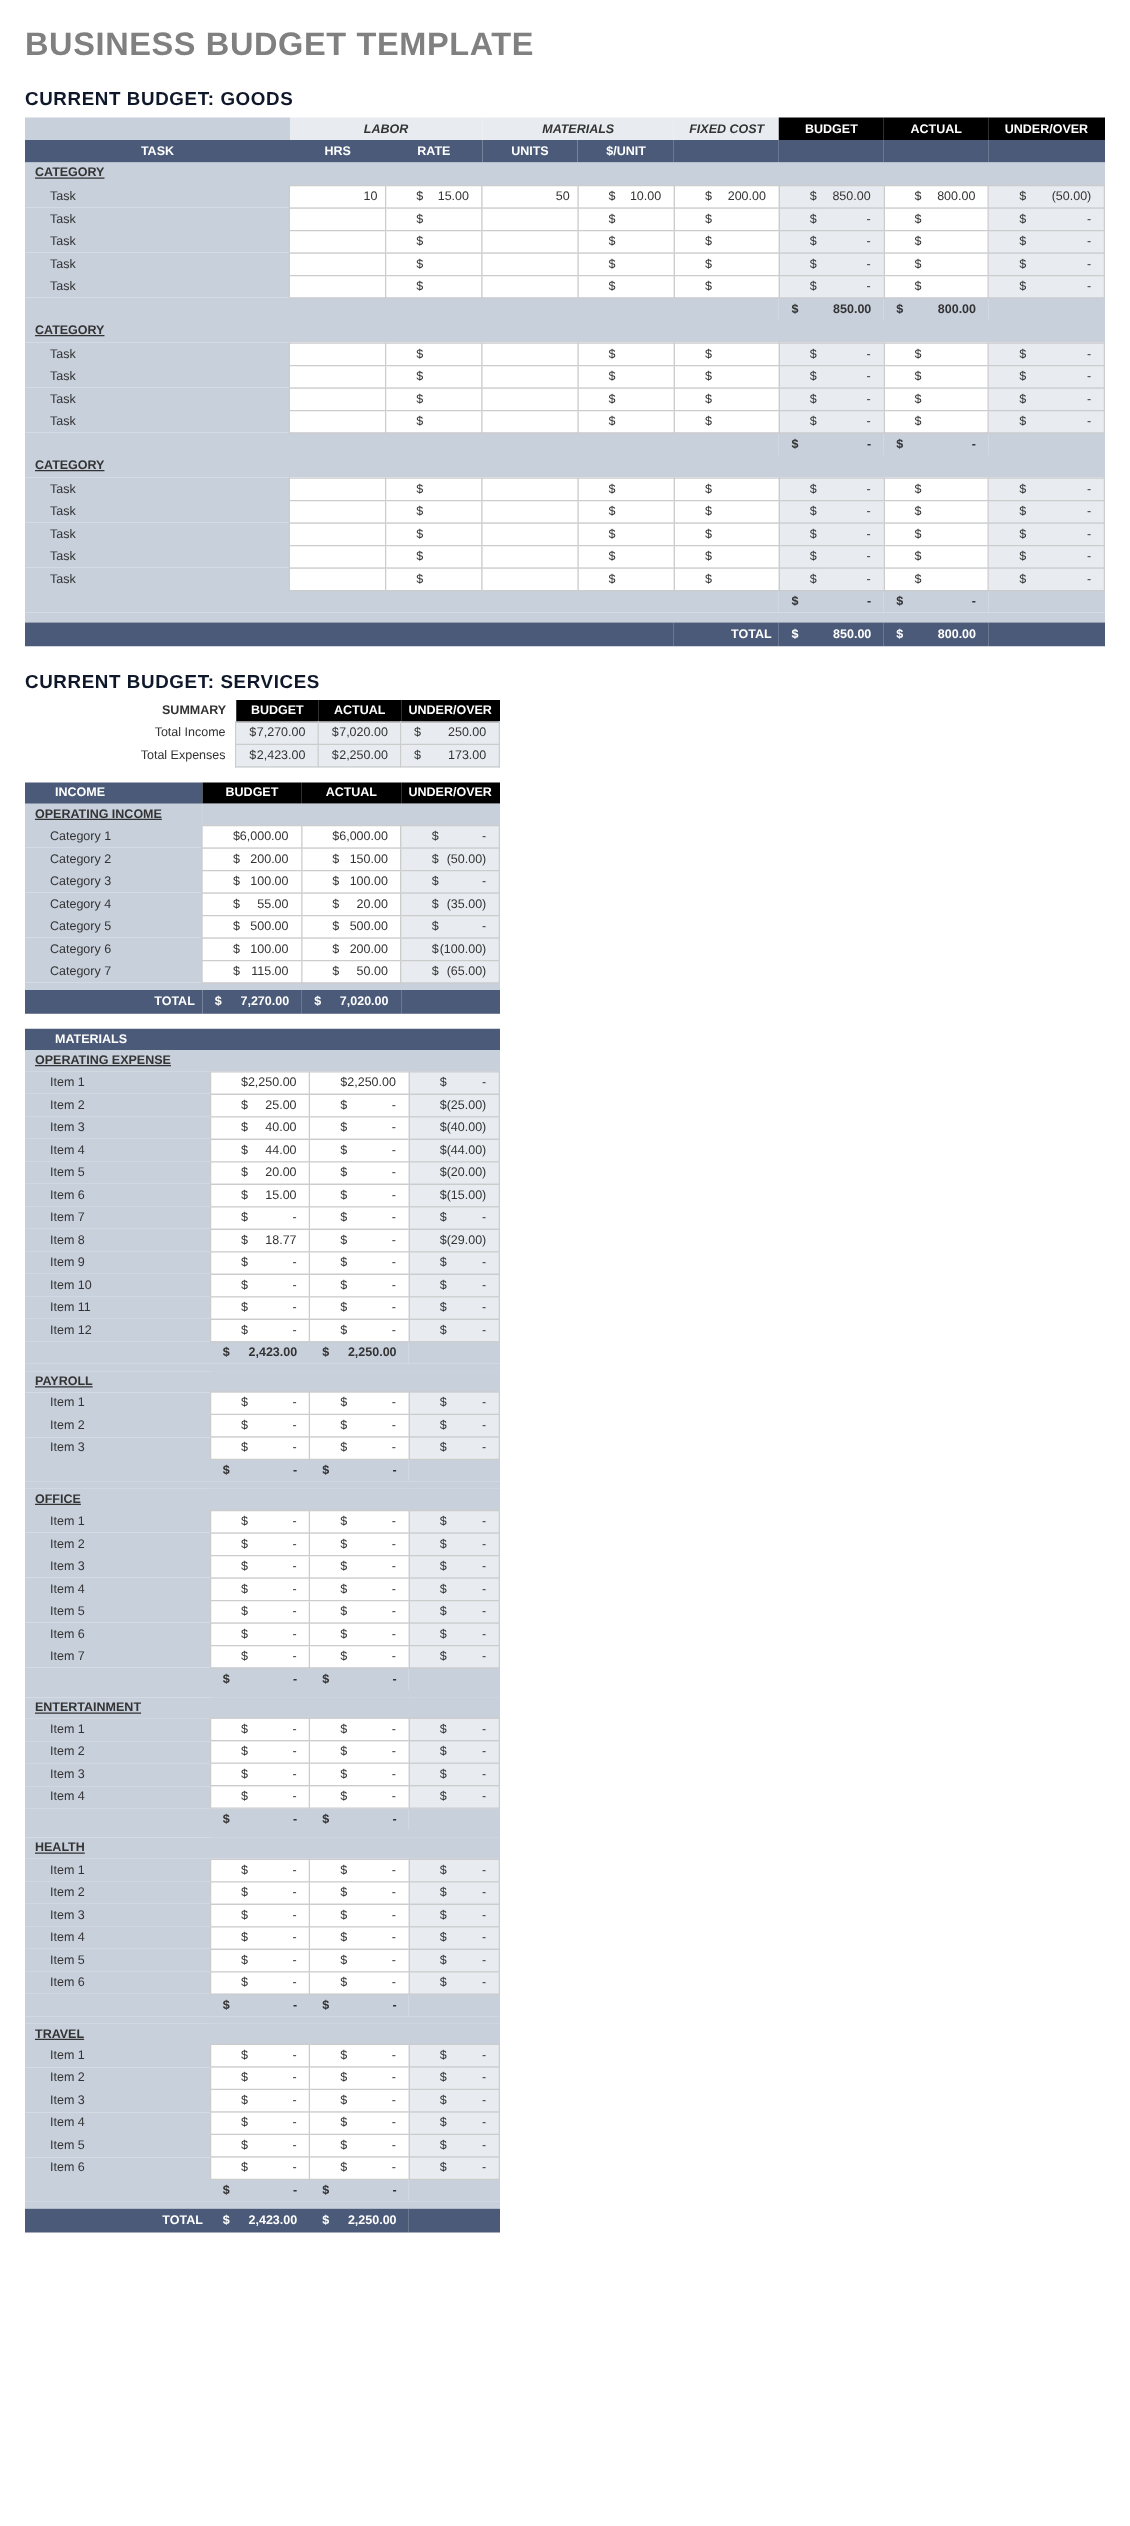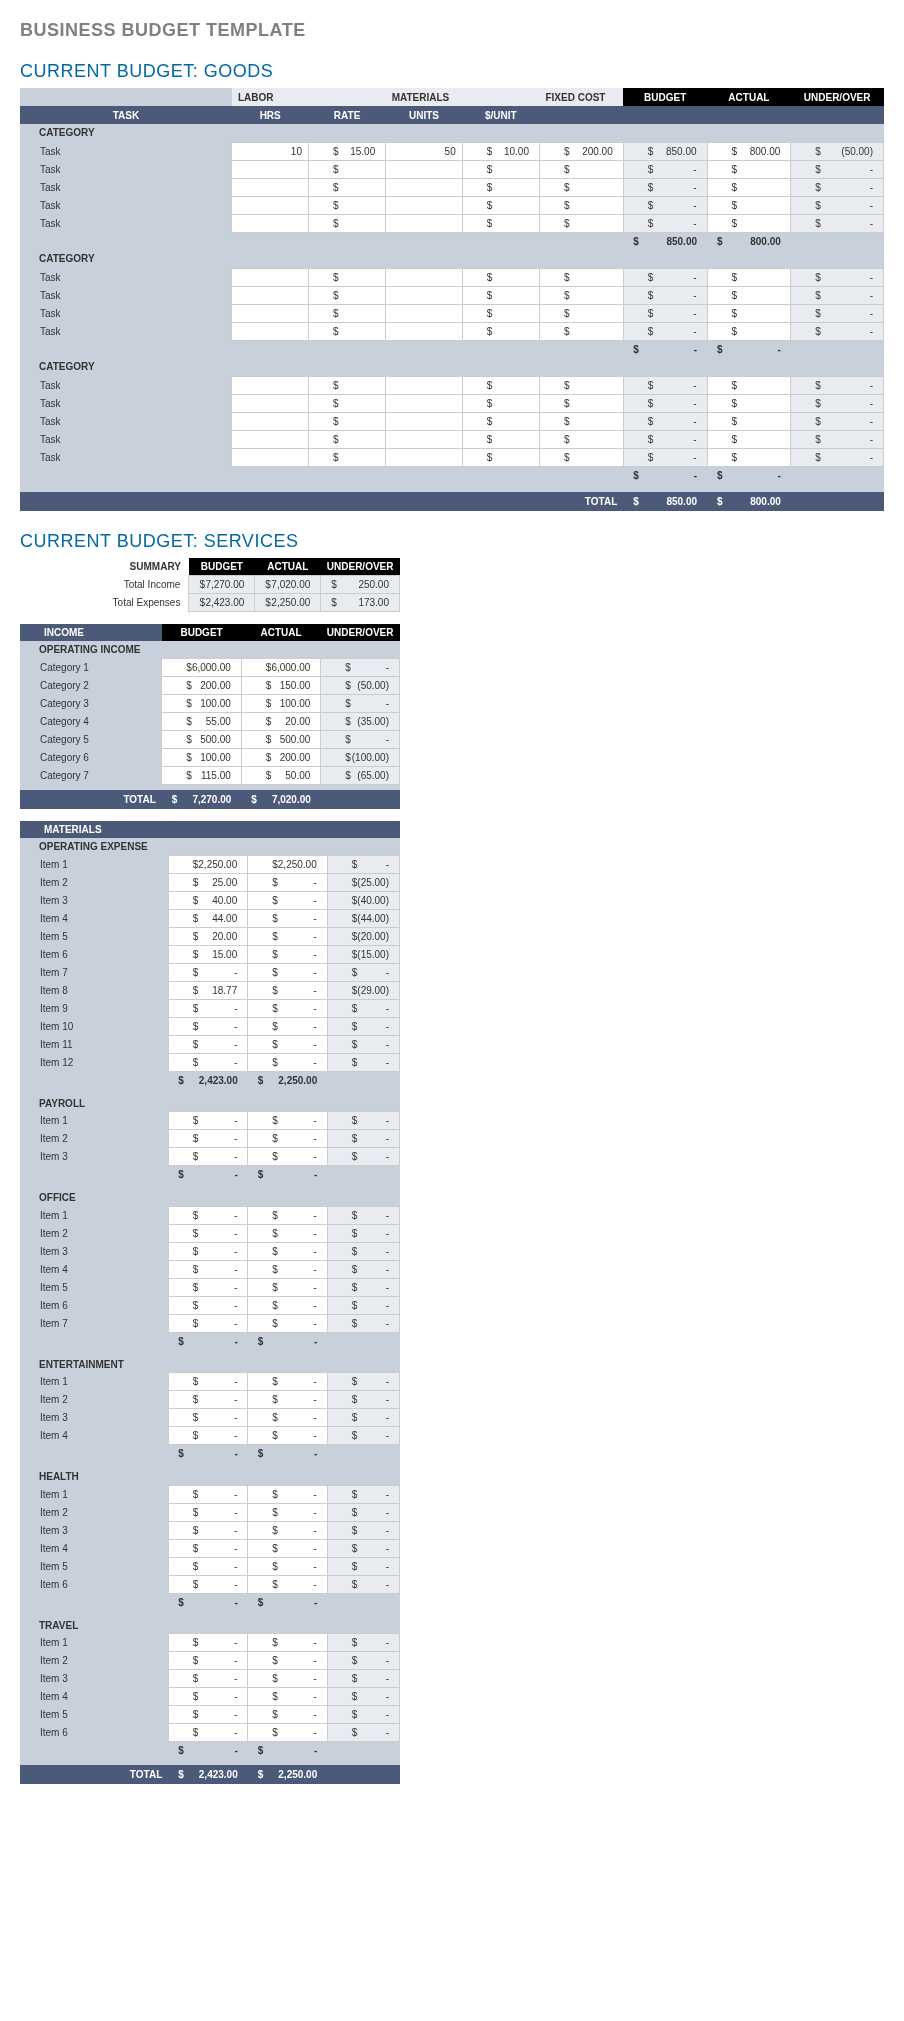--- a/index.html
+++ b/index.html
@@ -6,42 +6,42 @@
   body {
     margin: 0;
     padding: 20px;
     font-family: Arial, Helvetica, sans-serif;
     font-size: 11px;
     color: #333;
     background: #fff;
     width: 904px;
   }
   h1 {
-    font-size: 18px;
+    font-size: 26px;
     font-weight: bold;
     color: #808080;
     margin: 0 0 10px 0;
     letter-spacing: 0.5px;
   }
   h2 {
-    font-size: 18px;
-    font-weight: normal;
-    color: #0369a1;
+    font-size: 15px;
+    font-weight: bold;
+    color: #0f172a;
     margin: 20px 0 6px 0;
     letter-spacing: 0.5px;
   }
   table { border-collapse: collapse; width: 100%; }
   td, th { padding: 3px 6px; height: 18px; font-size: 10px; }
   .goods-table { width: 100%; }
-  .hdr-light { background: #e8ecf0; font-weight: bold; color: #333; }
+  .hdr-light { background: #e8ecf0; font-weight: bold; text-align: center; color: #333; font-style: italic; }
   .hdr-black { background: #000; color: #fff; font-weight: bold; text-align: center; }
   .hdr-navy { background: #4a5a78; color: #fff; font-weight: bold; text-align: center; }
   .hdr-navy-left { background: #4a5a78; color: #fff; font-weight: bold; padding-left: 24px; }
   .cat-row { background: #c8d0dc; font-weight: bold; }
-  .cat-row td { padding-left: 19px; }
+  .cat-row td { padding-left: 8px; text-decoration: underline; }
   .body-bg { background: #c8d0dc; }
   .body-bg td { padding-left: 20px; }
   .body-bg td:first-child { padding-left: 20px; }
   .input-cell { background: #fff; border: 1px solid #ccc; text-align: right; padding-right: 6px; }
   .calc-cell { background: #e8ecf0; border: 1px solid #ccc; }
   .money { display: flex; justify-content: space-between; }
   .money .d { padding-left: 4px; }
   .money .v { padding-right: 4px; }
   .subtotal-row { background: #c8d0dc; font-weight: bold; }
   .subtotal-row .money { font-weight: bold; }

